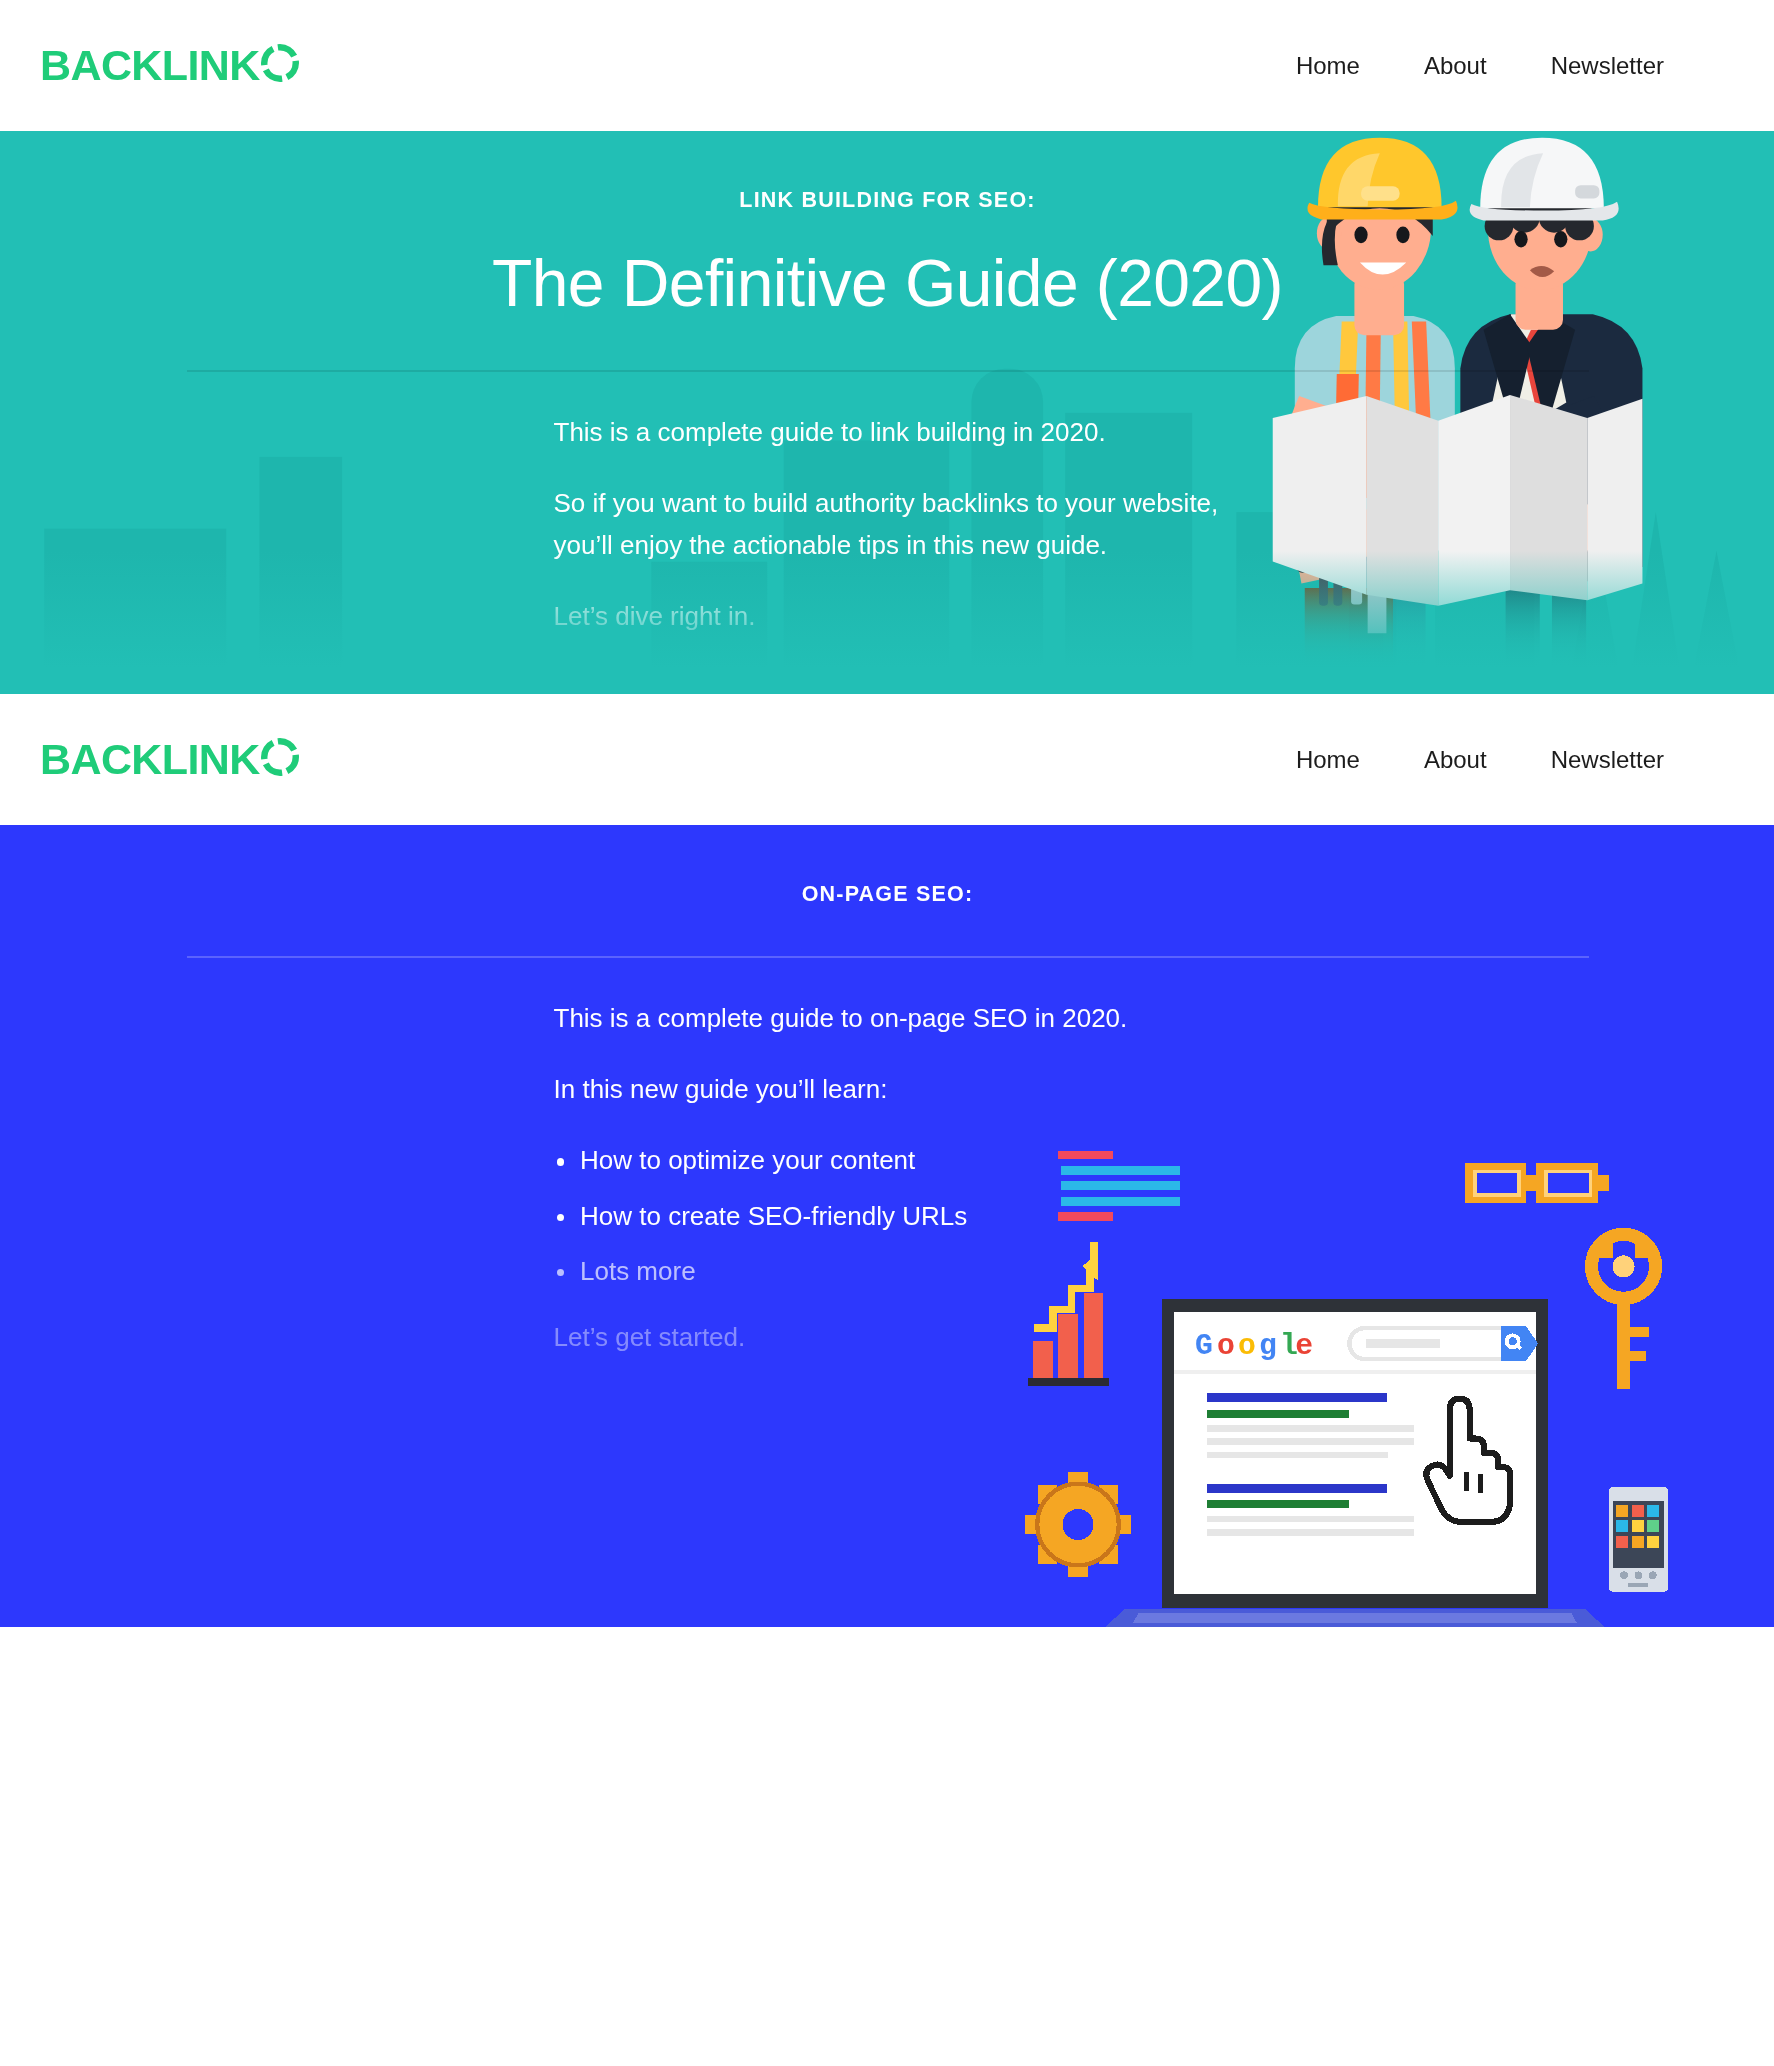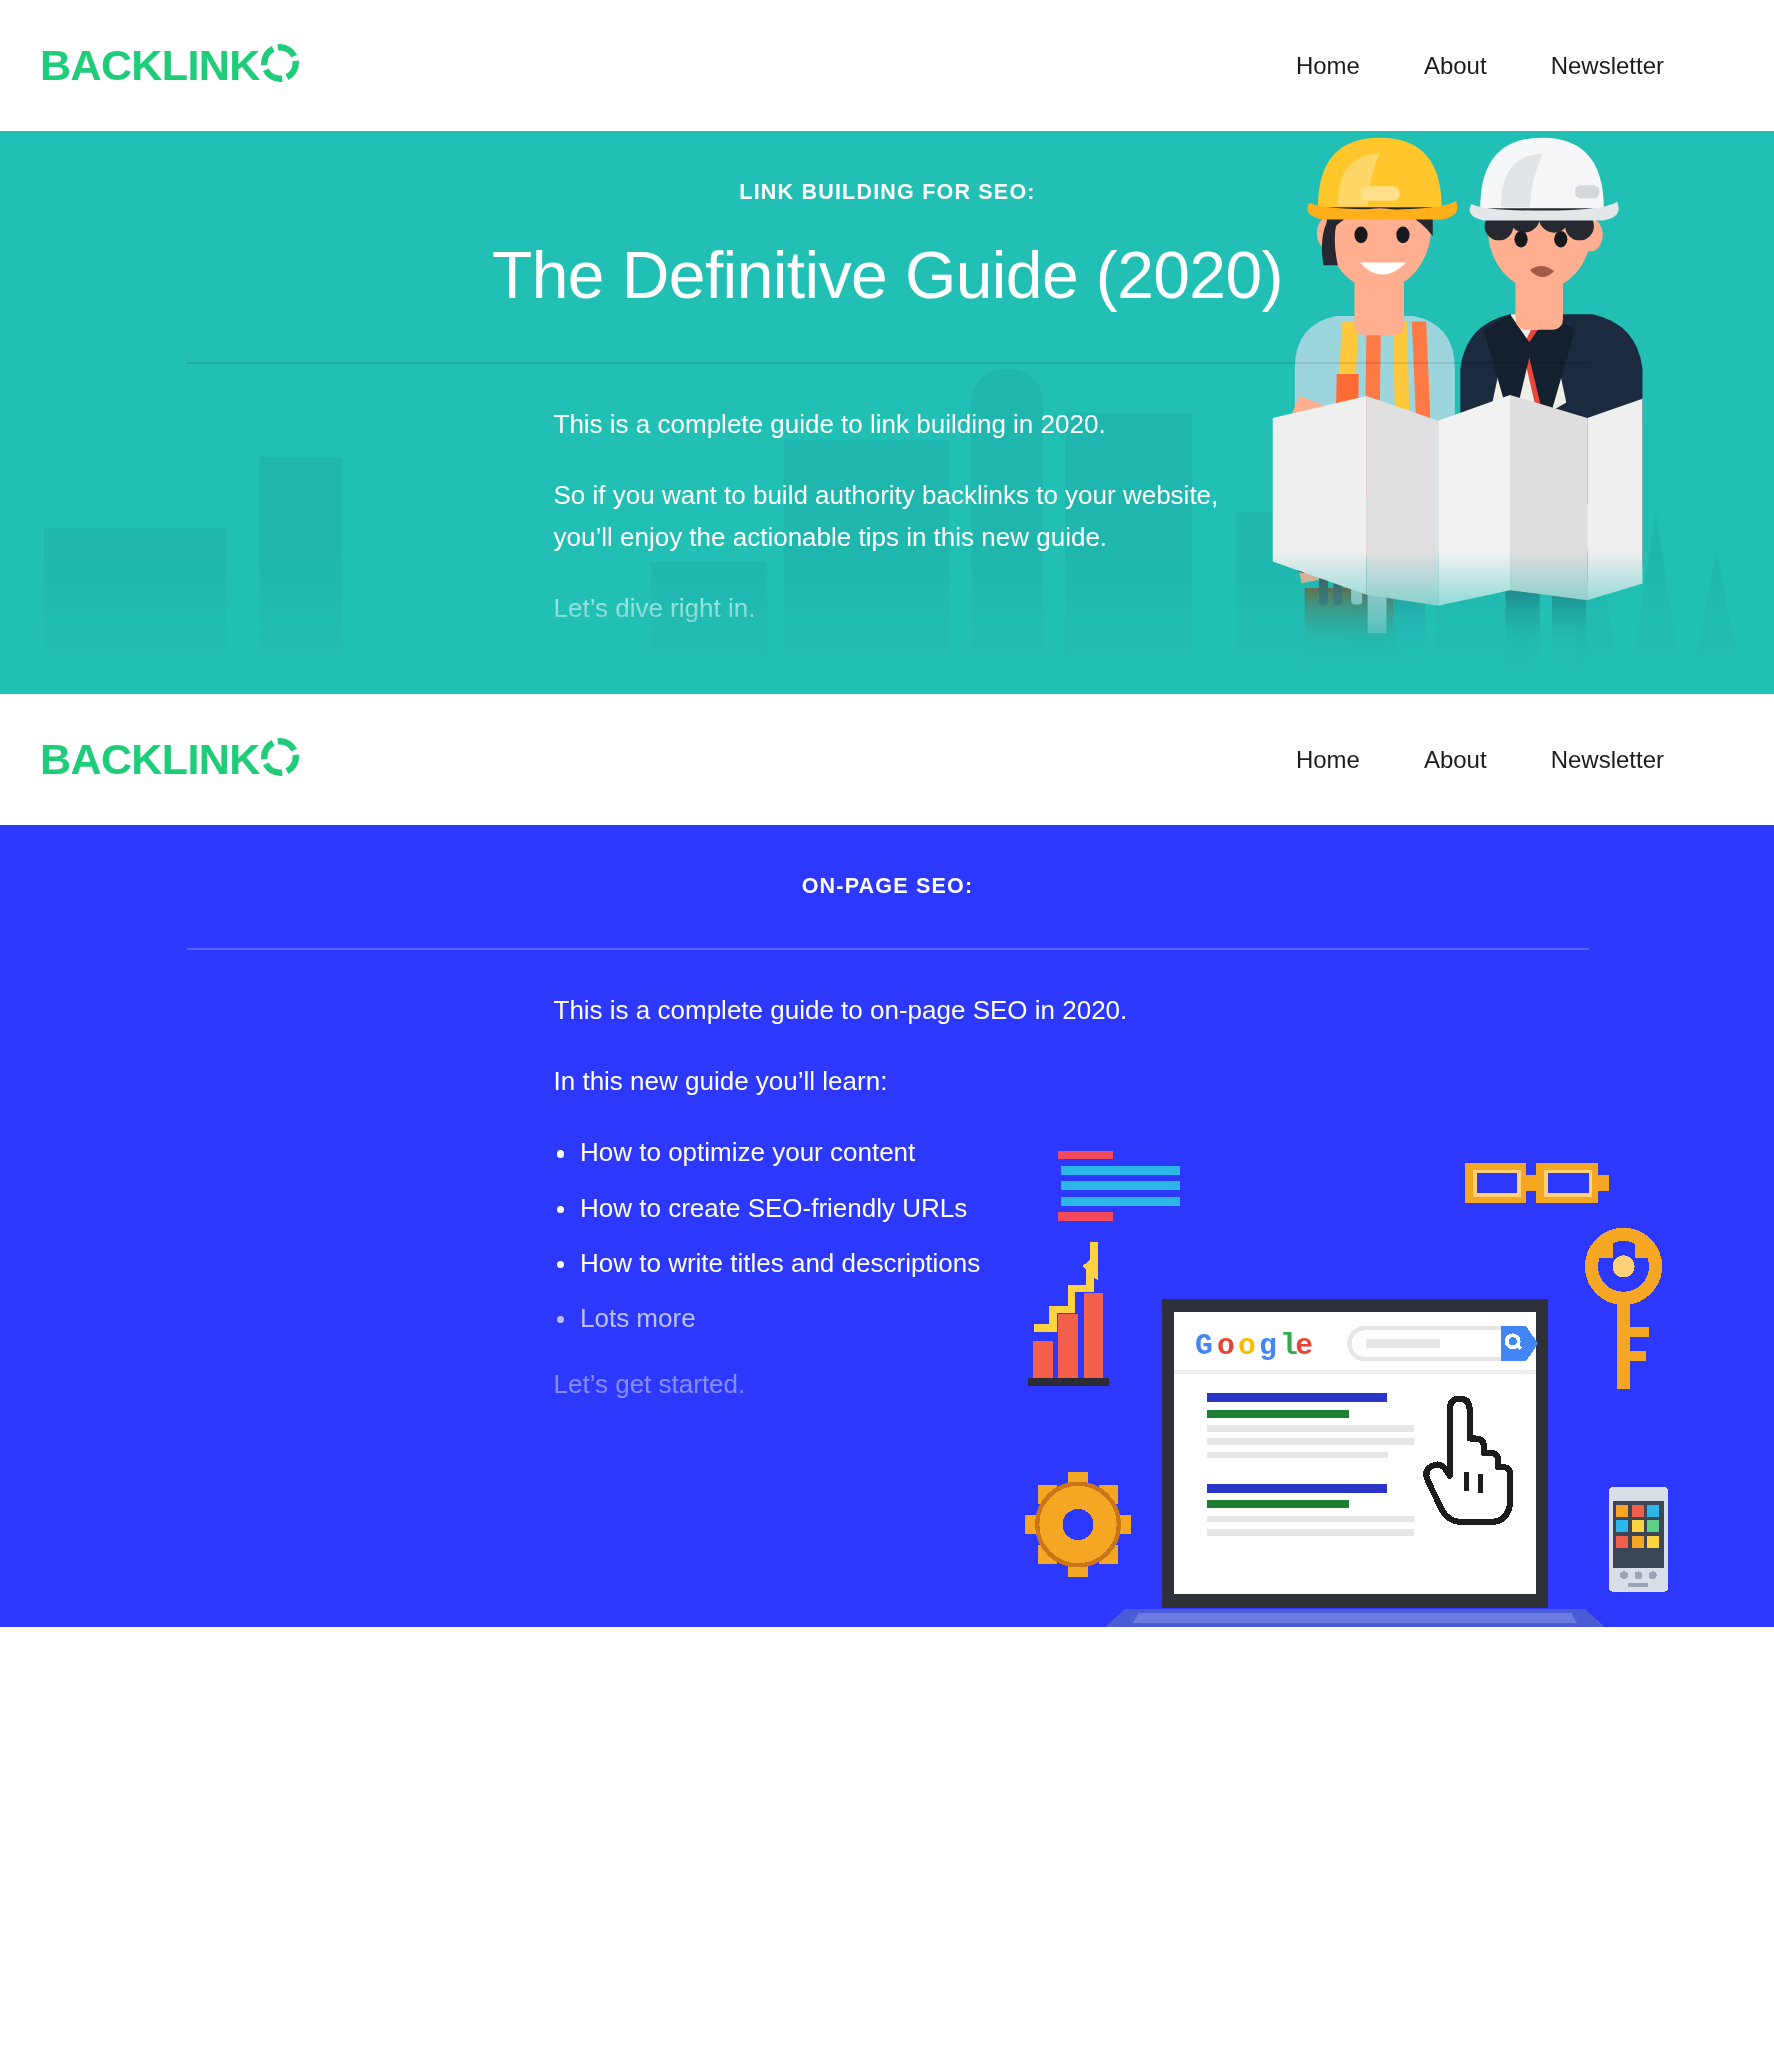--- a/index.html
+++ b/index.html
@@ -54,21 +54,21 @@
     padding:0 32px;
     line-height:1;
   }
 
   
   .hero{ position:relative; overflow:hidden; }
   .hero-inner{
     position:relative;
     z-index:3;
     width:1402px;
-    margin:0 auto;
+    margin:8px auto;
     padding-top:49px;
   }
   .eyebrow{
     text-align:center;
     font-weight:700;
     font-size:21.5px;
     letter-spacing:1.2px;
     color:#ffffff;
   }
   .hero-title{
@@ -512,21 +512,20 @@
   <div class="hero-inner">
     <div class="eyebrow">ON-PAGE SEO:</div>
     <div class="divider"></div>
     <div class="hero-body">
       <div class="hero-copy">
         <p>This is a complete guide to on-page SEO in 2020.</p>
         <p>In this new guide you’ll learn:</p>
         <ul class="bullets">
           <li>How to optimize your content</li>
           <li>How to create SEO-friendly URLs</li>
-          <li>How to write titles and descriptions</li>
           <li class="faded-70">Lots more</li>
         </ul>
         <p class="faded-45" style="margin-top:24px;">Let’s get started.</p>
       </div>
       <div class="hero-art"></div>
     </div>
   </div>
 </section>
 
 

